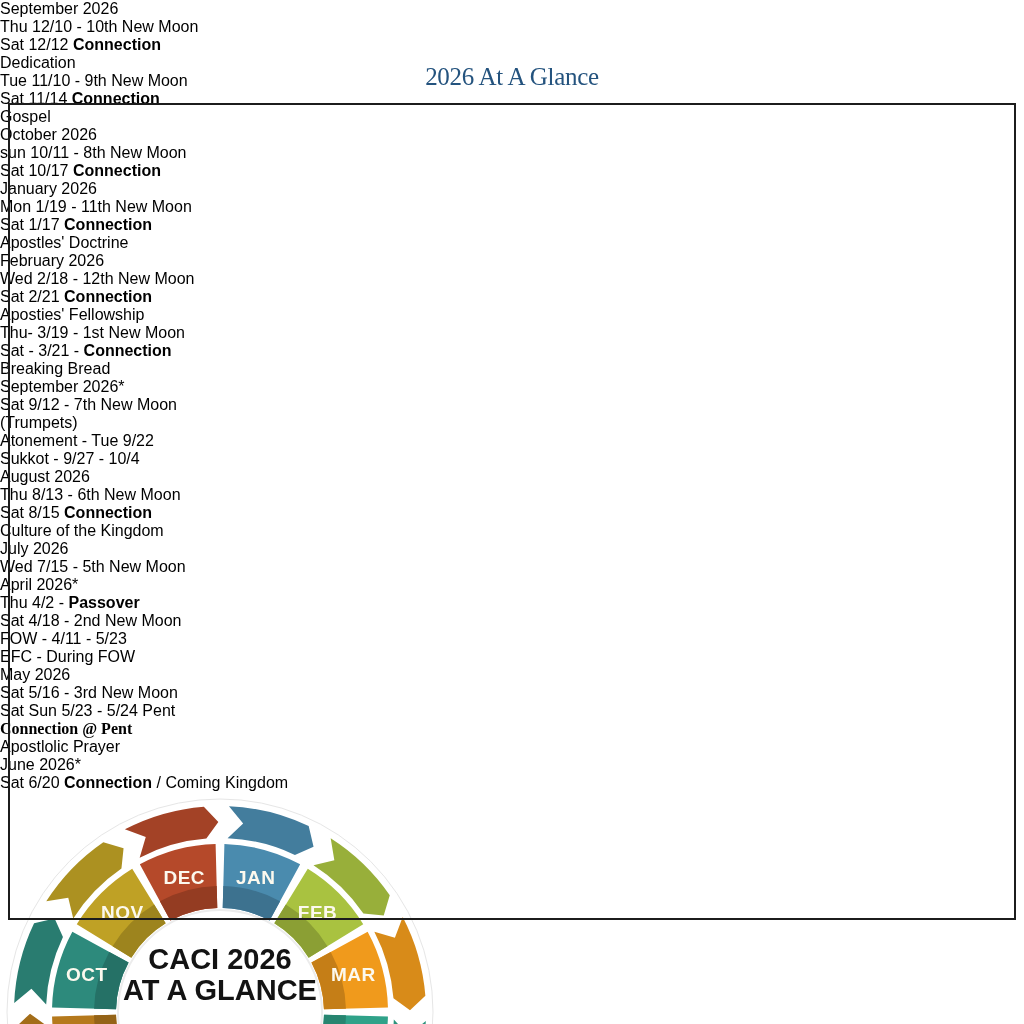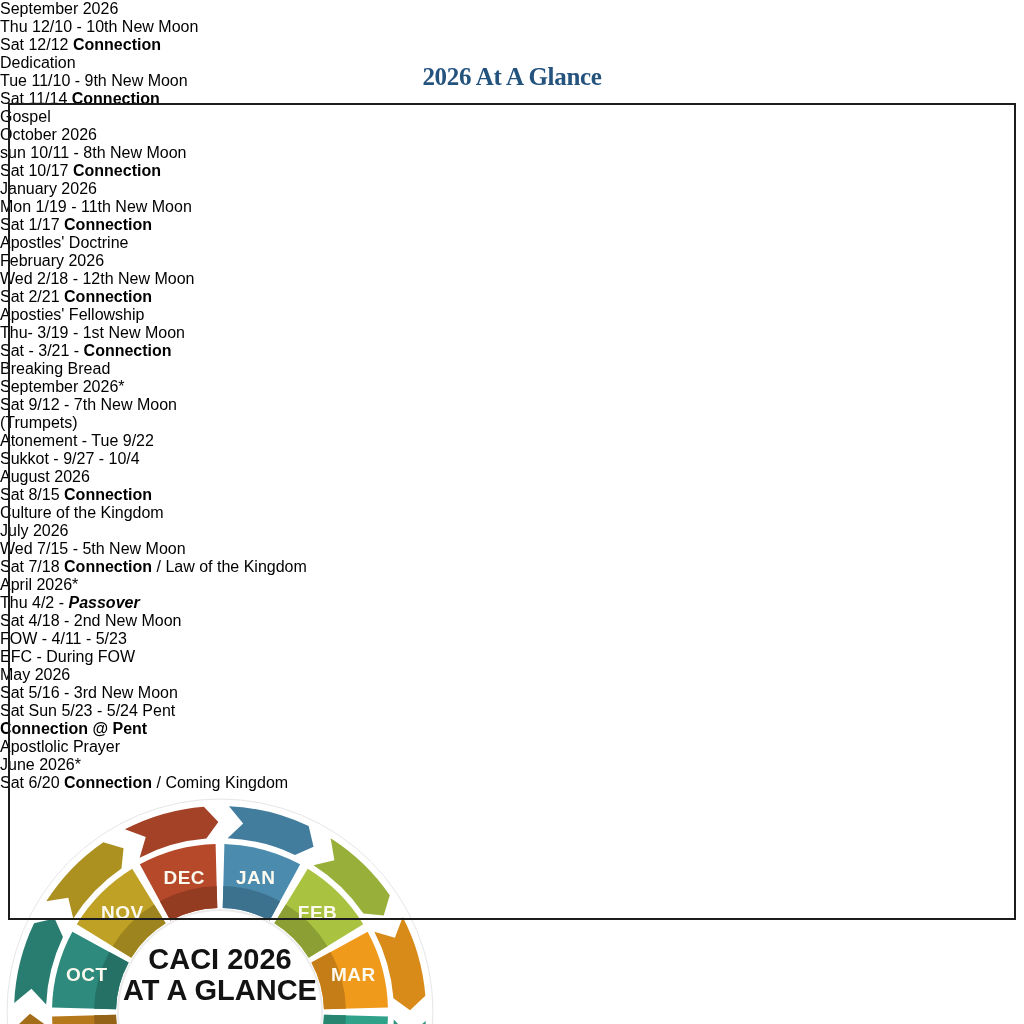--- a/index.html
+++ b/index.html
@@ -1,19 +1,19 @@
 <!DOCTYPE html>
 <html><head>
 <meta charset="utf-8">
 <style>
   html,body{margin:0;padding:0;background:#ffffff;}
   .page{position:relative;width:1024px;height:1024px;background:#ffffff;overflow:hidden;
         font-family:"Liberation Sans",sans-serif;}
   .title{position:absolute;top:46px;left:0;right:0;text-align:center;
-         font-family:"Liberation Serif",serif;font-weight:bold;font-size:25px;
+         font-family:"Liberation Serif",serif;font-weight:normal;font-size:25px;
          letter-spacing:-0.3px;color:#24537e;}
   .grid{position:absolute;left:8px;top:103px;width:1008px;height:817px;
         border:2px solid #1c1c1c;box-sizing:border-box;}
   .quad{position:absolute;box-sizing:border-box;}
   .q-tl{left:0;top:0;width:502px;height:403px;
         background:linear-gradient(180deg,#fcead0 0%,#f6c illustrated;}
   
   .q-tl{background:linear-gradient(180deg,#fcead0 0%,#f5c294 55%,#efa667 100%);}
   .q-tr{left:502px;top:0;width:502px;height:403px;border-left:2px solid #1c1c1c;
         background:linear-gradient(180deg,#d0dcea 0%,#b3c8e0 55%,#9bb8da 100%);}
@@ -95,40 +95,40 @@
     </div>
   <div class="section sec-sep">
       <div class="sec-title">September 2026*</div>
       <div class="row row1"><span class="marker"><span class="dot"></span></span><span class="txt"><span>Sat 9/12 - 7th New Moon</span></span></div>
       <div class="row row0"><span class="marker"></span><span class="txt"><span>(Trumpets)</span></span></div>
       <div class="row row1"><span class="marker"><span class="dot"></span></span><span class="txt"><span>Atonement - Tue 9/22</span></span></div>
       <div class="row row1"><span class="marker"><span class="dot"></span></span><span class="txt"><span>Sukkot - 9/27 - 10/4</span></span></div>
     </div>
   <div class="section sec-aug">
       <div class="sec-title">August 2026</div>
+      <div class="row row1"><span class="marker"><span class="dot"></span></span><span class="txt"><span>Thu 8/13 - 6th New Moon</span></span></div>
       <div class="row row1"><span class="marker"><span class="dot"></span></span><span class="txt"><span>Sat 8/15 </span><span style="font-weight: bold;">Connection</span></span></div>
       <div class="row row2"><span class="marker"><span class="ring"></span></span><span class="txt"><span>Culture of the Kingdom</span></span></div>
     </div>
   <div class="section sec-jul">
       <div class="sec-title">July 2026</div>
       <div class="row row1"><span class="marker"><span class="dot"></span></span><span class="txt"><span>Wed 7/15 - 5th New Moon</span></span></div>
-      <div class="row row1"><span class="marker"><span class="dot"></span></span><span class="txt"><span>Sat 7/18 </span><span style="font-weight: bold;">Connection</span><span> / Law of the Kingdom</span></span></div>
     </div>
   <div class="section sec-apr">
       <div class="sec-title">April 2026*</div>
-      <div class="row row1"><span class="marker"><span class="dot"></span></span><span class="txt"><span>Thu 4/2 - </span><span style="font-weight: bold; font-style: italic; text-align: center;">Passover</span></span></div>
+      <div class="row row1"><span class="marker"><span class="dot"></span></span><span class="txt"><span>Thu 4/2 - </span><span style="font-weight: bold;  text-align: center;">Passover</span></span></div>
       <div class="row row1"><span class="marker"><span class="dot"></span></span><span class="txt"><span>Sat 4/18 - 2nd New Moon</span></span></div>
       <div class="row row1"><span class="marker"><span class="dot"></span></span><span class="txt"><span>FOW - 4/11 - 5/23</span></span></div>
       <div class="row row1"><span class="marker"><span class="dot"></span></span><span class="txt"><span>EFC - During FOW</span></span></div>
     </div>
   <div class="section sec-may">
       <div class="sec-title">May 2026</div>
       <div class="row row1"><span class="marker"><span class="dot"></span></span><span class="txt"><span>Sat 5/16 - 3rd New Moon</span></span></div>
       <div class="row row1"><span class="marker"><span class="dot"></span></span><span class="txt"><span>Sat Sun 5/23 - 5/24 Pent</span></span></div>
-      <div class="row row1"><span class="marker"><span class="dot"></span></span><span class="txt"><span style="font-weight: bold;">Connection @ Pent</span></span></div>
+      <div class="row row1"><span class="marker"><span class="dot"></span></span><span class="txt"><span style="font-weight: bold; font-family: Liberation Serif, serif;">Connection @ Pent</span></span></div>
       <div class="row row2"><span class="marker"><span class="ring"></span></span><span class="txt"><span>Apostlolic Prayer</span></span></div>
     </div>
   <div class="section sec-jun">
       <div class="sec-title">June 2026*</div>
       <div class="row row1"><span class="marker"><span class="dot"></span></span><span class="txt"><span>Sat 6/20 </span><span style="font-weight: bold;">Connection</span><span> / Coming Kingdom</span></span></div>
     </div>
 
   <div class="wheel" id="wheel"><svg viewBox="-220 -220 440 440" width="440" height="440">
         <circle cx="0" cy="0" r="213" fill="#ffffff" stroke="#e6e6e6" stroke-width="1"></circle>
         <path d="M8.99,-205.80 A206,206 0 0 1 88.69,-185.93 L93.56,-165.37 L74.91,-157.05 A174,174 0 0 0 7.59,-173.83 L23.16,-188.58 Z" fill="rgb(67,125,157)"></path>

